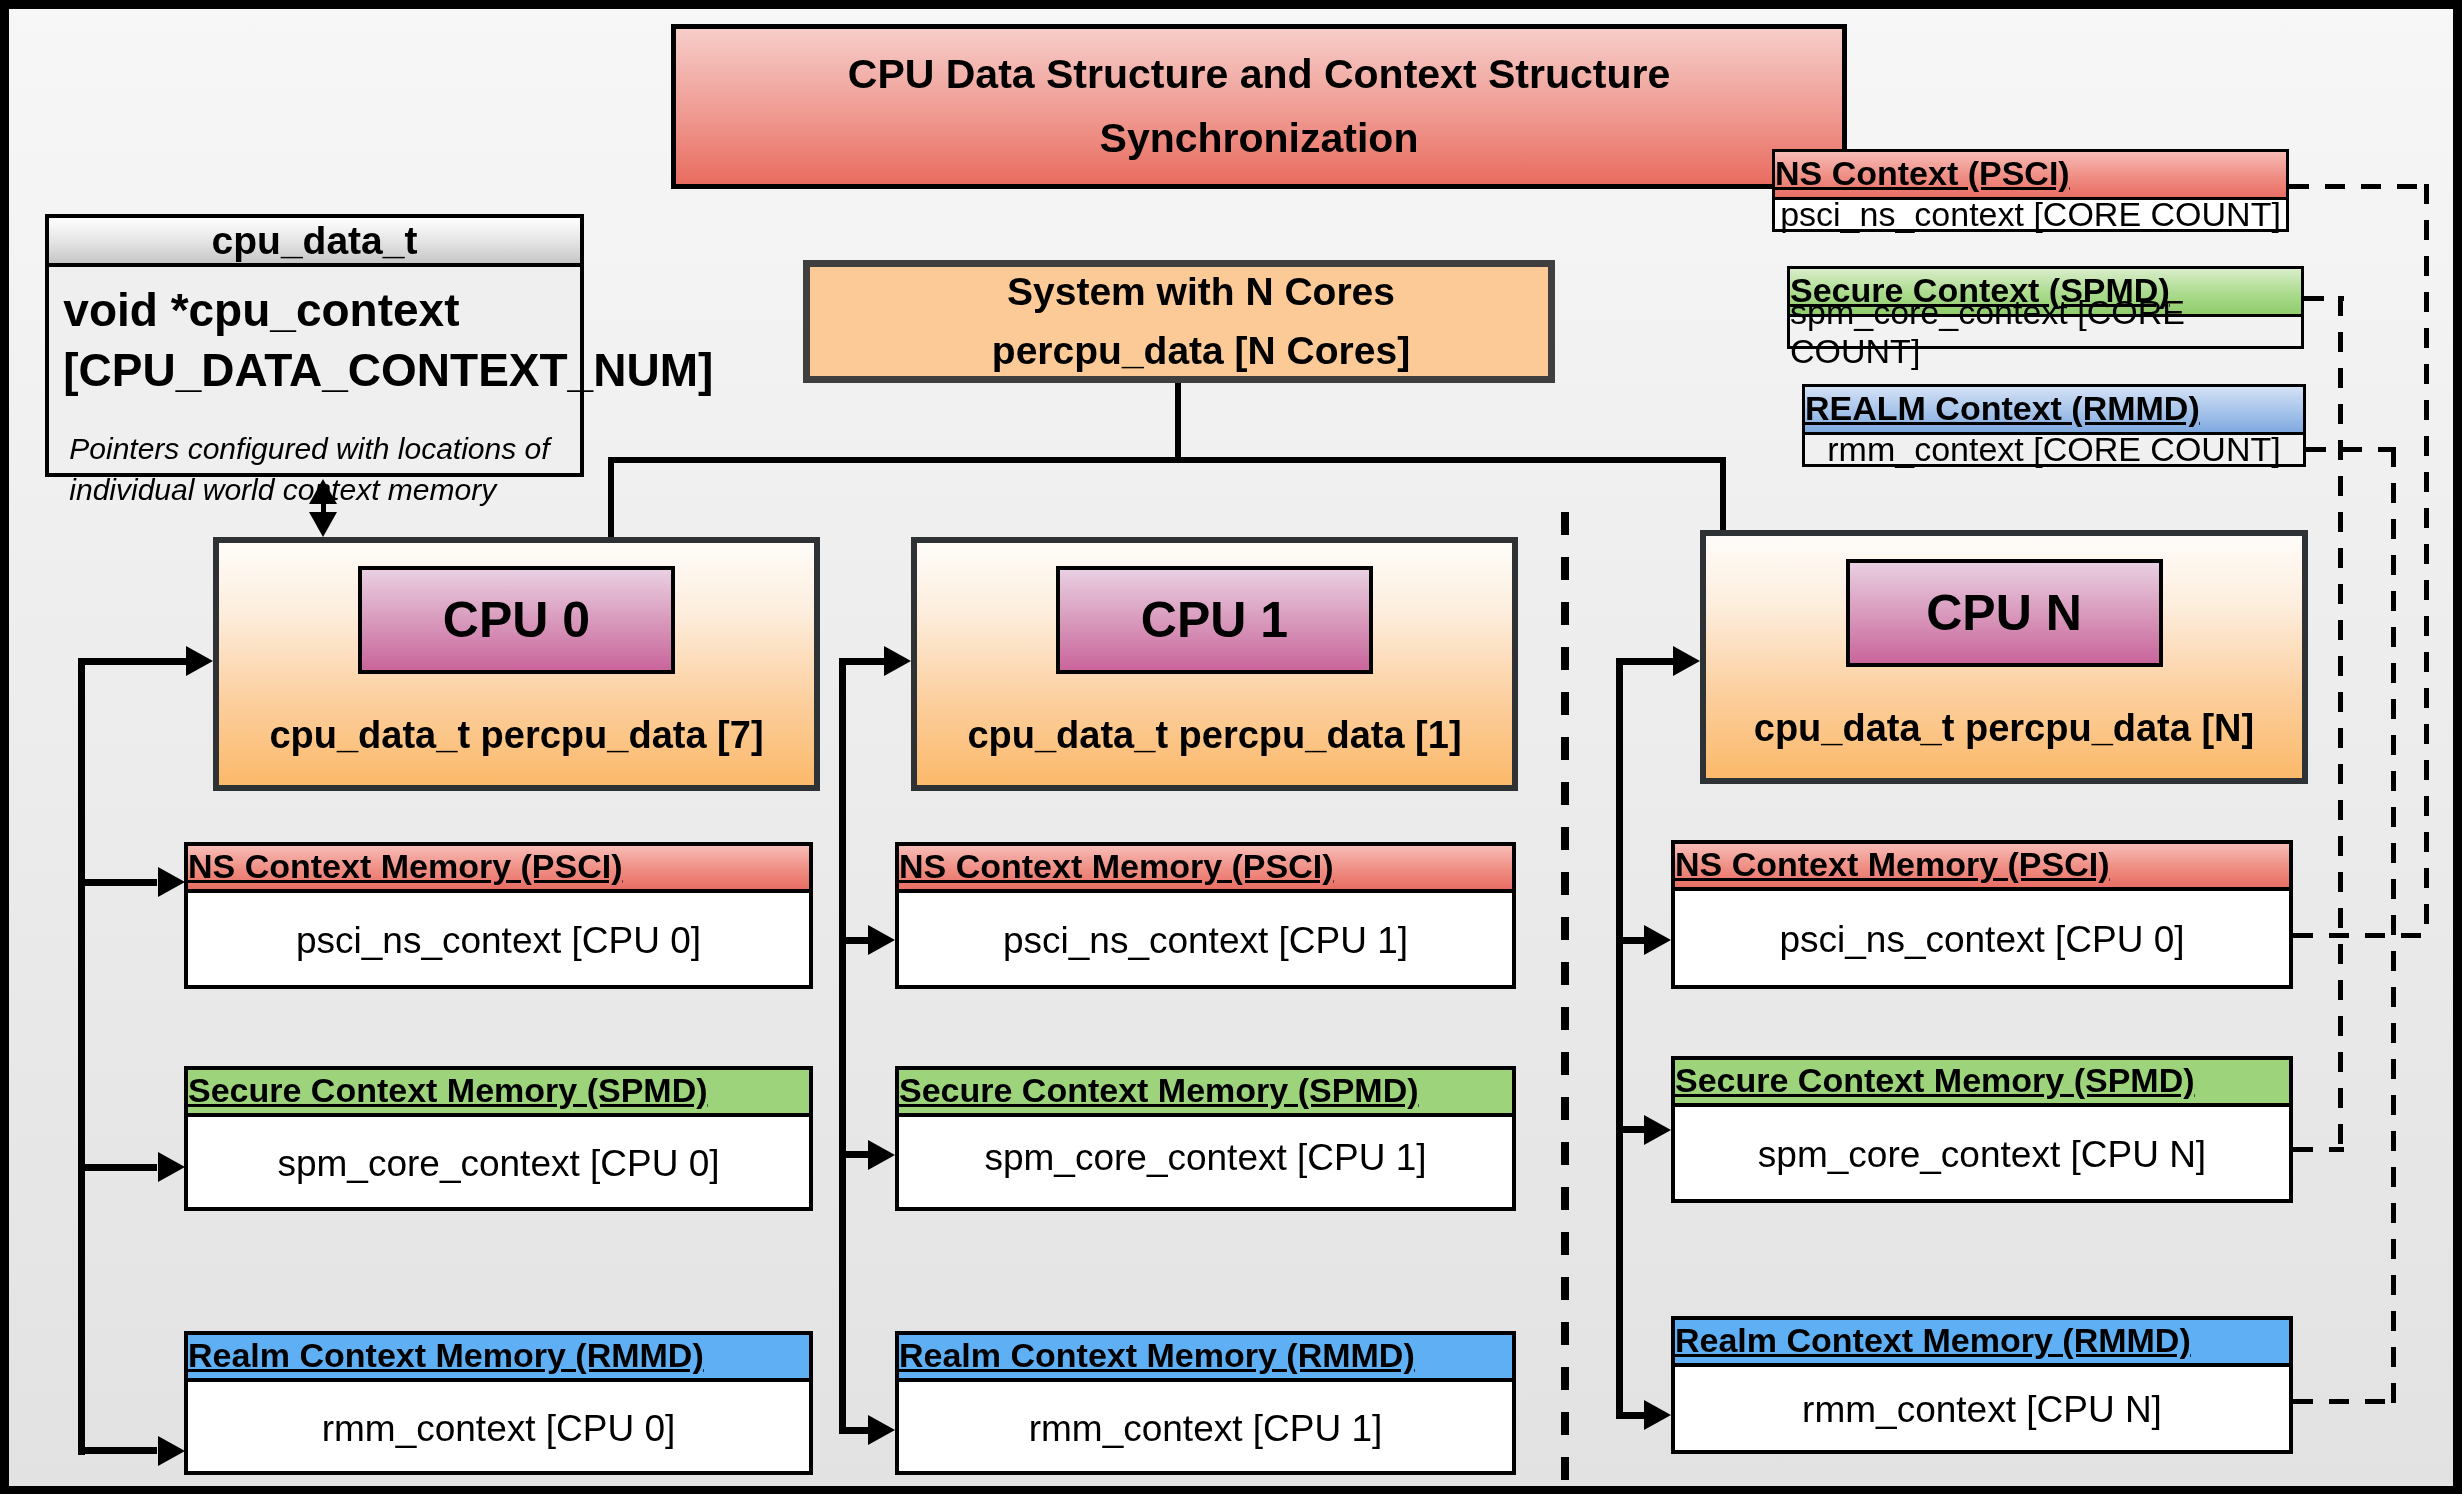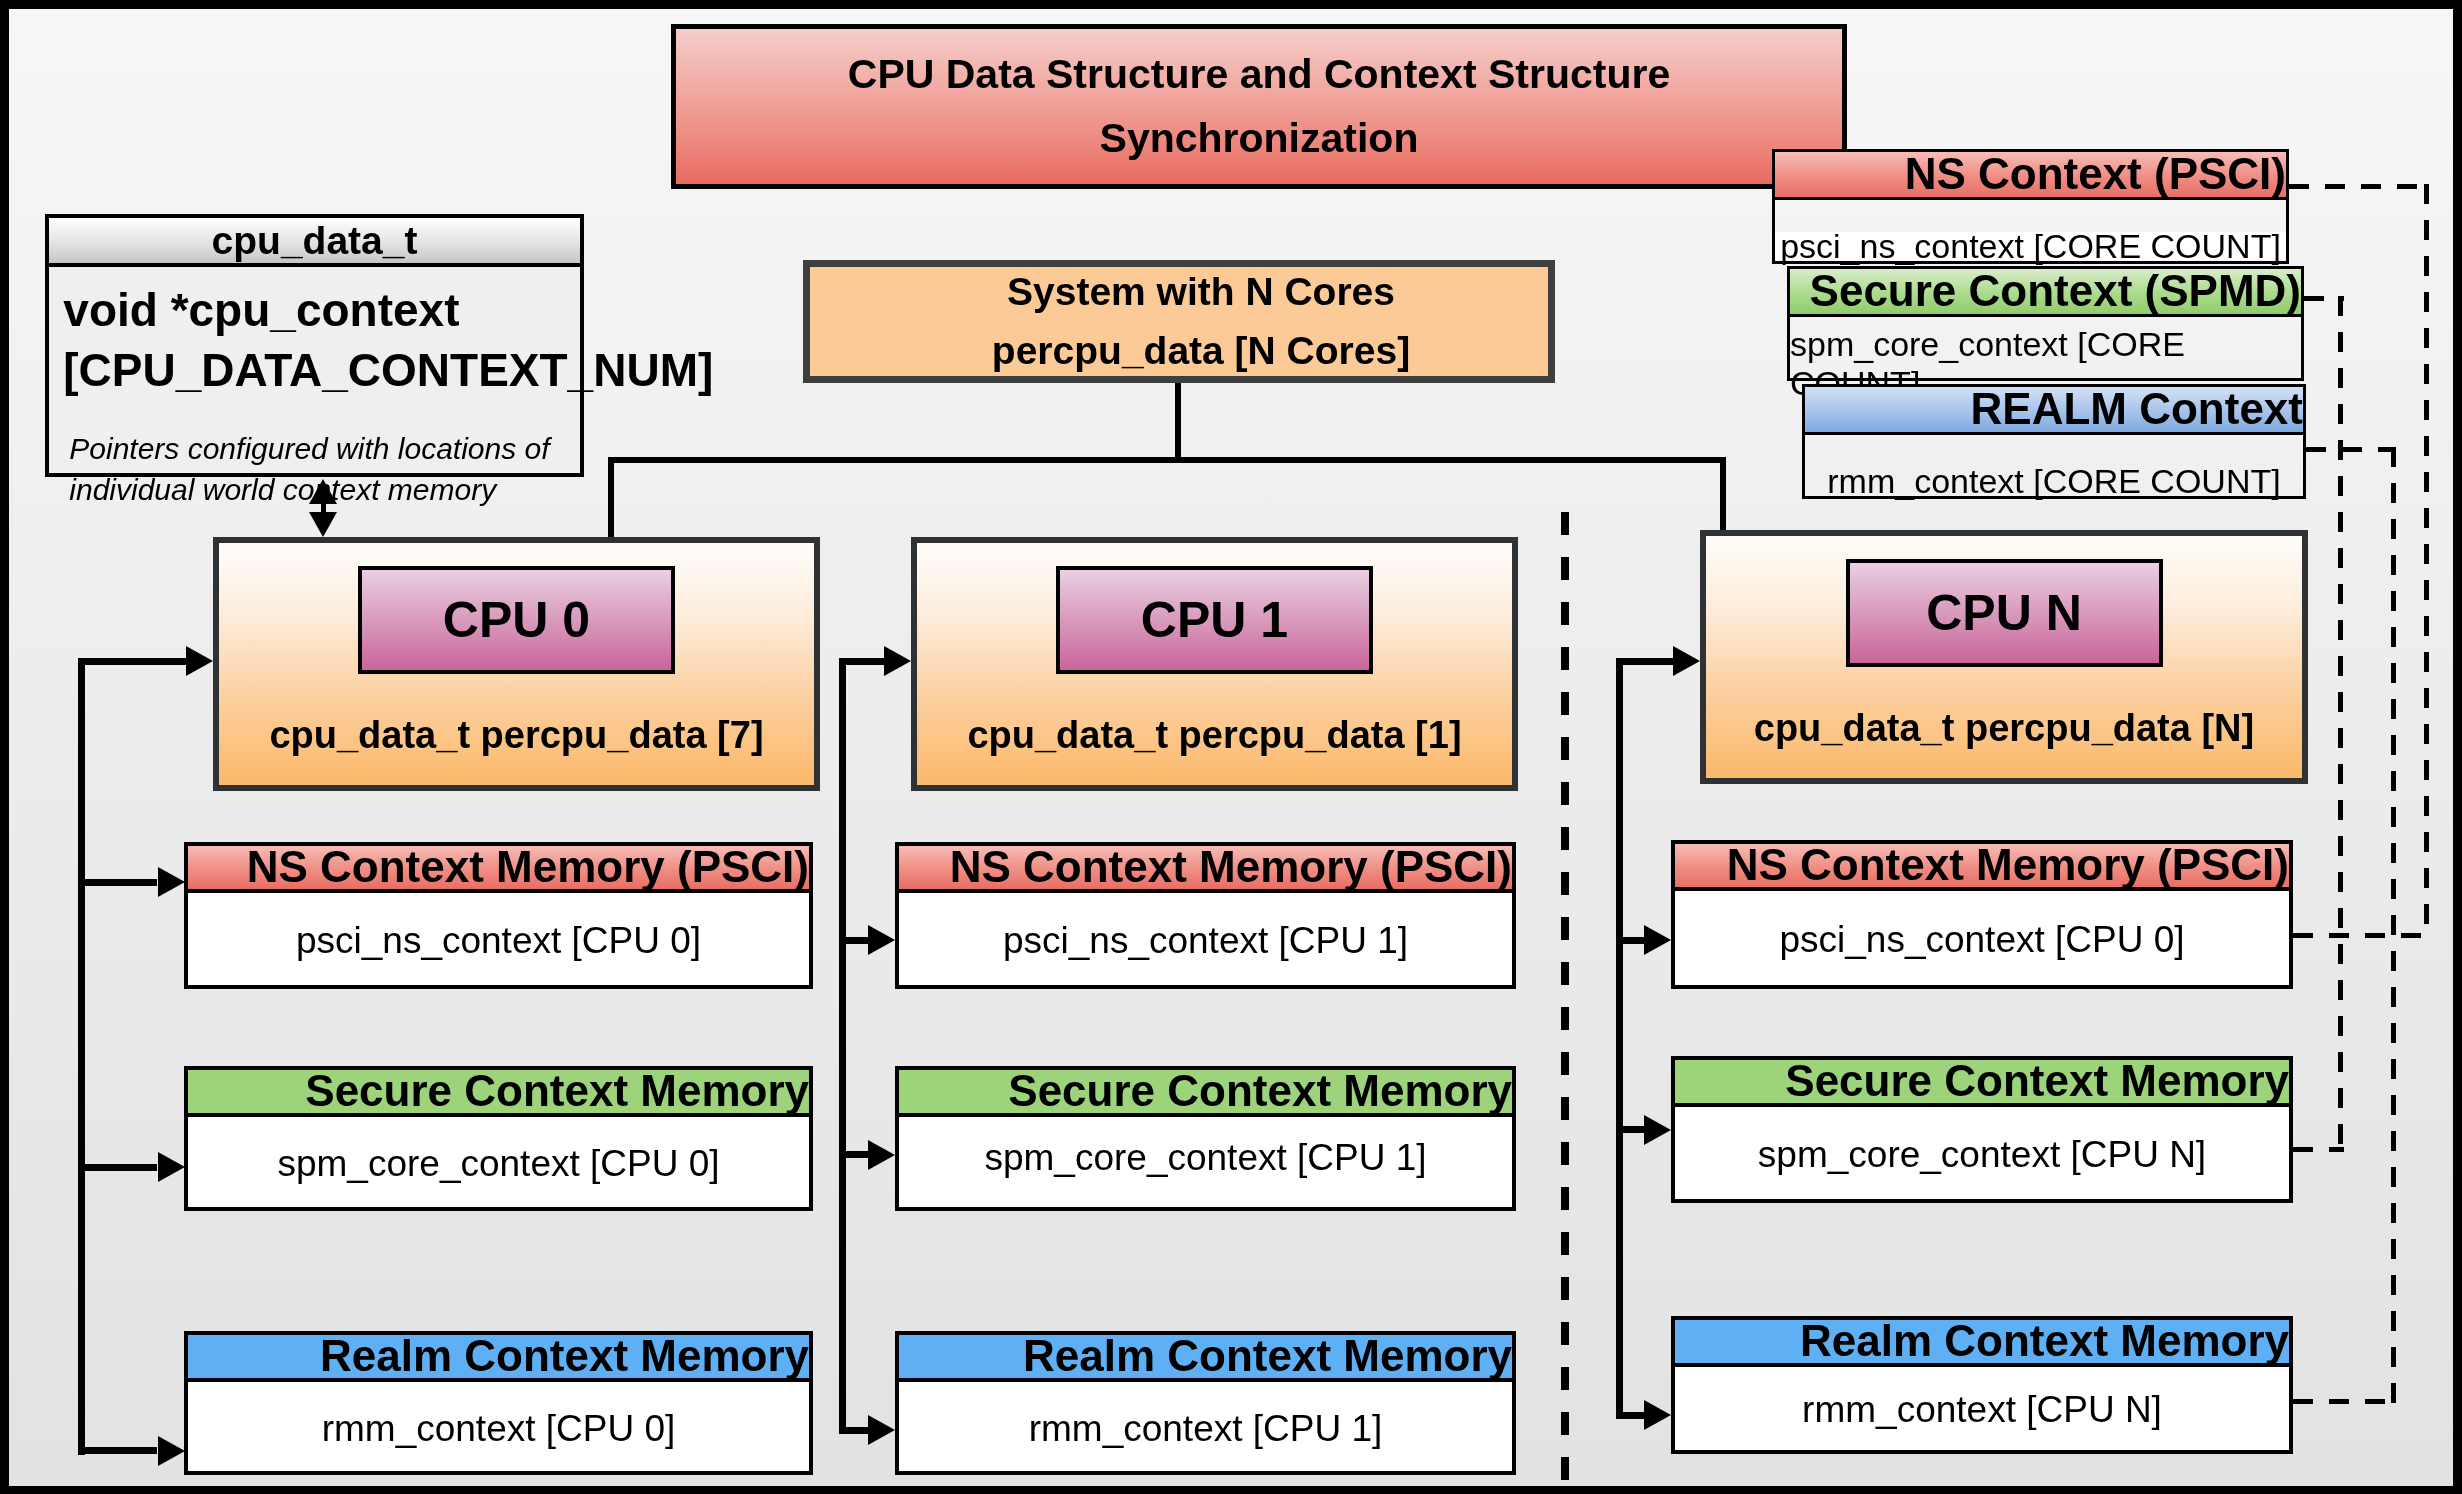--- a/index.html
+++ b/index.html
@@ -40,33 +40,33 @@
   .cpulabel{
     width:309px;height:100px;margin:23px auto 0 auto;border:4.5px solid #000;
     background:linear-gradient(180deg,#e9cfe1 0%,#d795b9 55%,#c9659b 100%);
     display:flex;align-items:center;justify-content:center;
     font-weight:bold;font-size:50px;
   }
   .cputext{position:absolute;left:0;right:0;top:171px;text-align:center;
     font-weight:bold;font-size:38px;}
 
   .ctxbox{border:4.5px solid #000;background:#fff;}
-  .ctxhdr{height:43px;border-bottom:4.5px solid #000;text-align:right;
-    font-weight:bold;font-size:44px;line-height:41px;overflow:hidden;}
+  .ctxhdr{height:43px;border-bottom:4.5px solid #000;text-align:left;
+    font-weight:bold;font-size:34px;line-height:41px;overflow:hidden;text-decoration:underline;}
   .ctxbody{display:flex;align-items:center;justify-content:center;
     font-size:37px;}
   .hdr-red{background:linear-gradient(180deg,#f7bcb6 0%,#ef8d83 55%,#e96e64 100%);}
   .hdr-green{background:#9cd37b;}
   .hdr-green-grad{background:linear-gradient(180deg,#d9edca 0%,#aadb8c 55%,#90cc6c 100%);}
   .hdr-blue{background:#5eaff3;}
   .hdr-blue-grad{background:linear-gradient(180deg,#d3e1f6 0%,#a6c3ea 55%,#7fa9e0 100%);}
 
   .legendbox{border:3.6px solid #000;}
   .legendbox .ctxhdr{border-bottom:3.6px solid #000;height:45px;line-height:43px;}
-  .legendbody{height:29px;display:flex;align-items:center;justify-content:center;font-size:34px;margin-top:32px;}
+  .legendbody{height:29px;display:flex;align-items:center;justify-content:center;font-size:34px;}
   .bg-white{background:#fff;}
   .bg-clear{background:transparent;}
 
   
   .line{position:absolute;background:#000;}
   .ahead-r{position:absolute;width:0;height:0;
     border-left:27px solid #000;border-top:15px solid transparent;border-bottom:15px solid transparent;}
   .ahead-u{position:absolute;width:0;height:0;
     border-bottom:25px solid #000;border-left:14.3px solid transparent;border-right:14.3px solid transparent;}
   .ahead-d{position:absolute;width:0;height:0;

